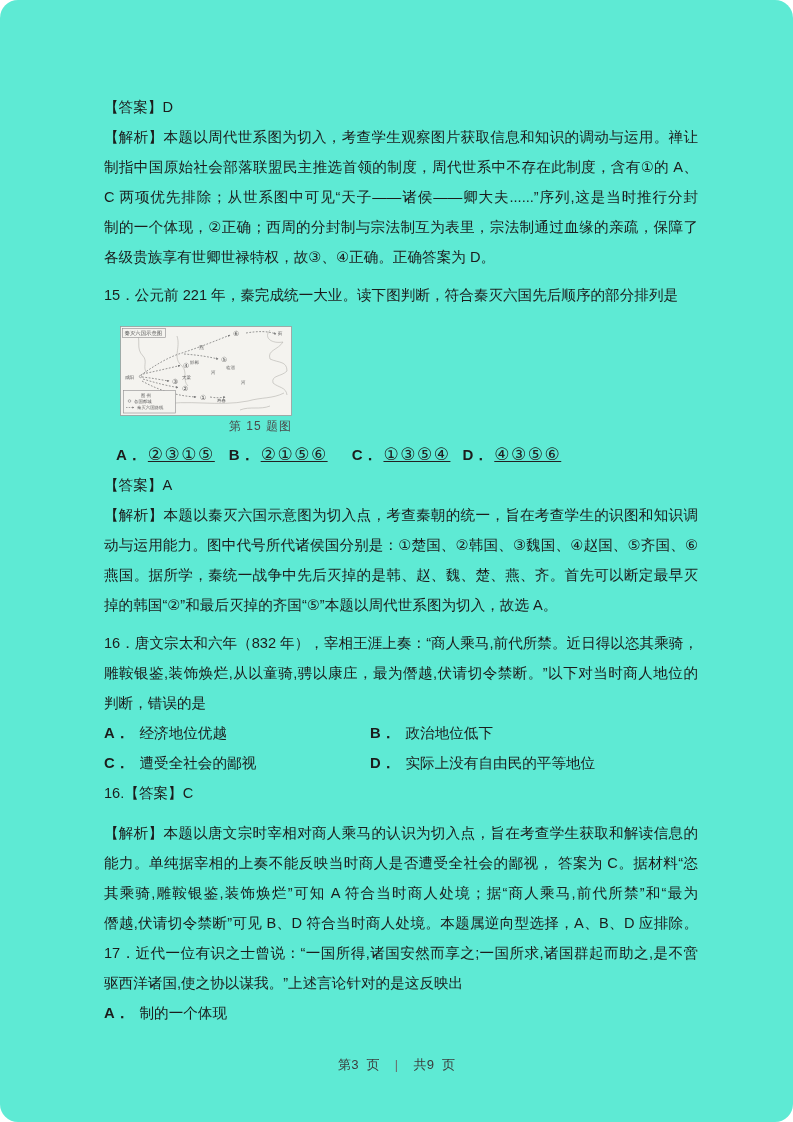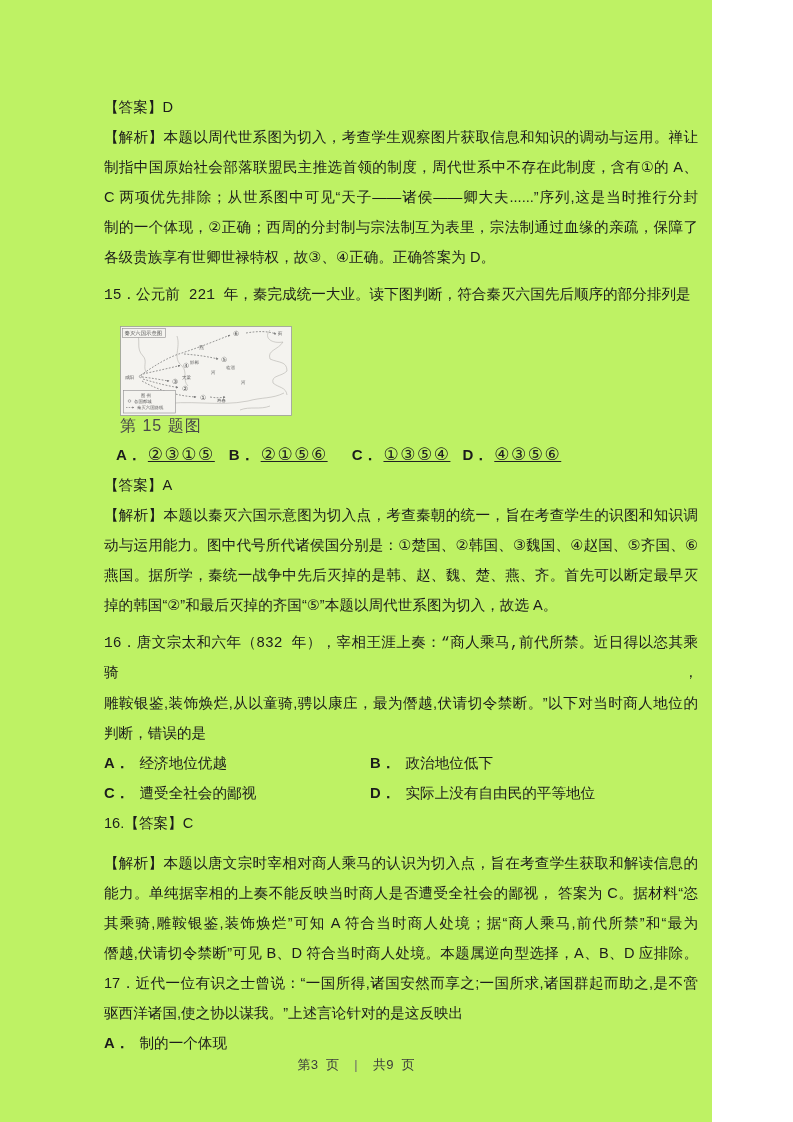--- a/index.html
+++ b/index.html
@@ -1,31 +1,31 @@
 <!DOCTYPE html>
 <html><head>
 <meta charset="utf-8">
 <style>
   html,body { margin:0; padding:0; background:#ffffff; }
   .page {
-    position:relative; width:712px; height:1122px; background:#bef264;
+    position:relative; width:793px; height:1122px; background:#5eead4;
     font-family:"Liberation Sans","DejaVu Sans",sans-serif;
-    color:#1c1c1c; overflow:hidden;
+    color:#1c1c1c; overflow:hidden;border-radius:18px;
   }
   .content { position:absolute; left:104px; top:92px; width:594px; }
   .tline { font-size:14.6px; line-height:30px; white-space:normal; }
   .just  { text-align:justify; text-align-last:justify; }
-  .mt8   { margin-top:8px;font-family:Liberation Mono, monospace; }
+  .mt8   { margin-top:8px; }
   .mt10  { margin-top:10px; }
 
   
   .fig { margin-top:16px; margin-left:16px; width:172px; }
   .fig svg { display:block; filter:blur(0.3px); }
   .fig-caption {
-    text-align:left; font-size:16px; line-height:20px; color:#4a4a4a;
+    text-align:right; font-size:12px; line-height:20px; color:#4a4a4a;
     letter-spacing:1px;
   }
 
   
   .optrow15 { display:flex; align-items:center; line-height:30px; margin-top:4px; }
   .optrow15 .grp { display:flex; align-items:center; }
   .optrow15 .olabel { font-size:15px; font-weight:600; margin-right:6px; }
   .optrow15 .circ { font-size:17px; letter-spacing:1.5px; color:#222;text-decoration:underline; }
   .g-a { margin-left:12px; } .g-b { margin-left:14px; }
   .g-c { margin-left:24px; } .g-d { margin-left:12px; }

